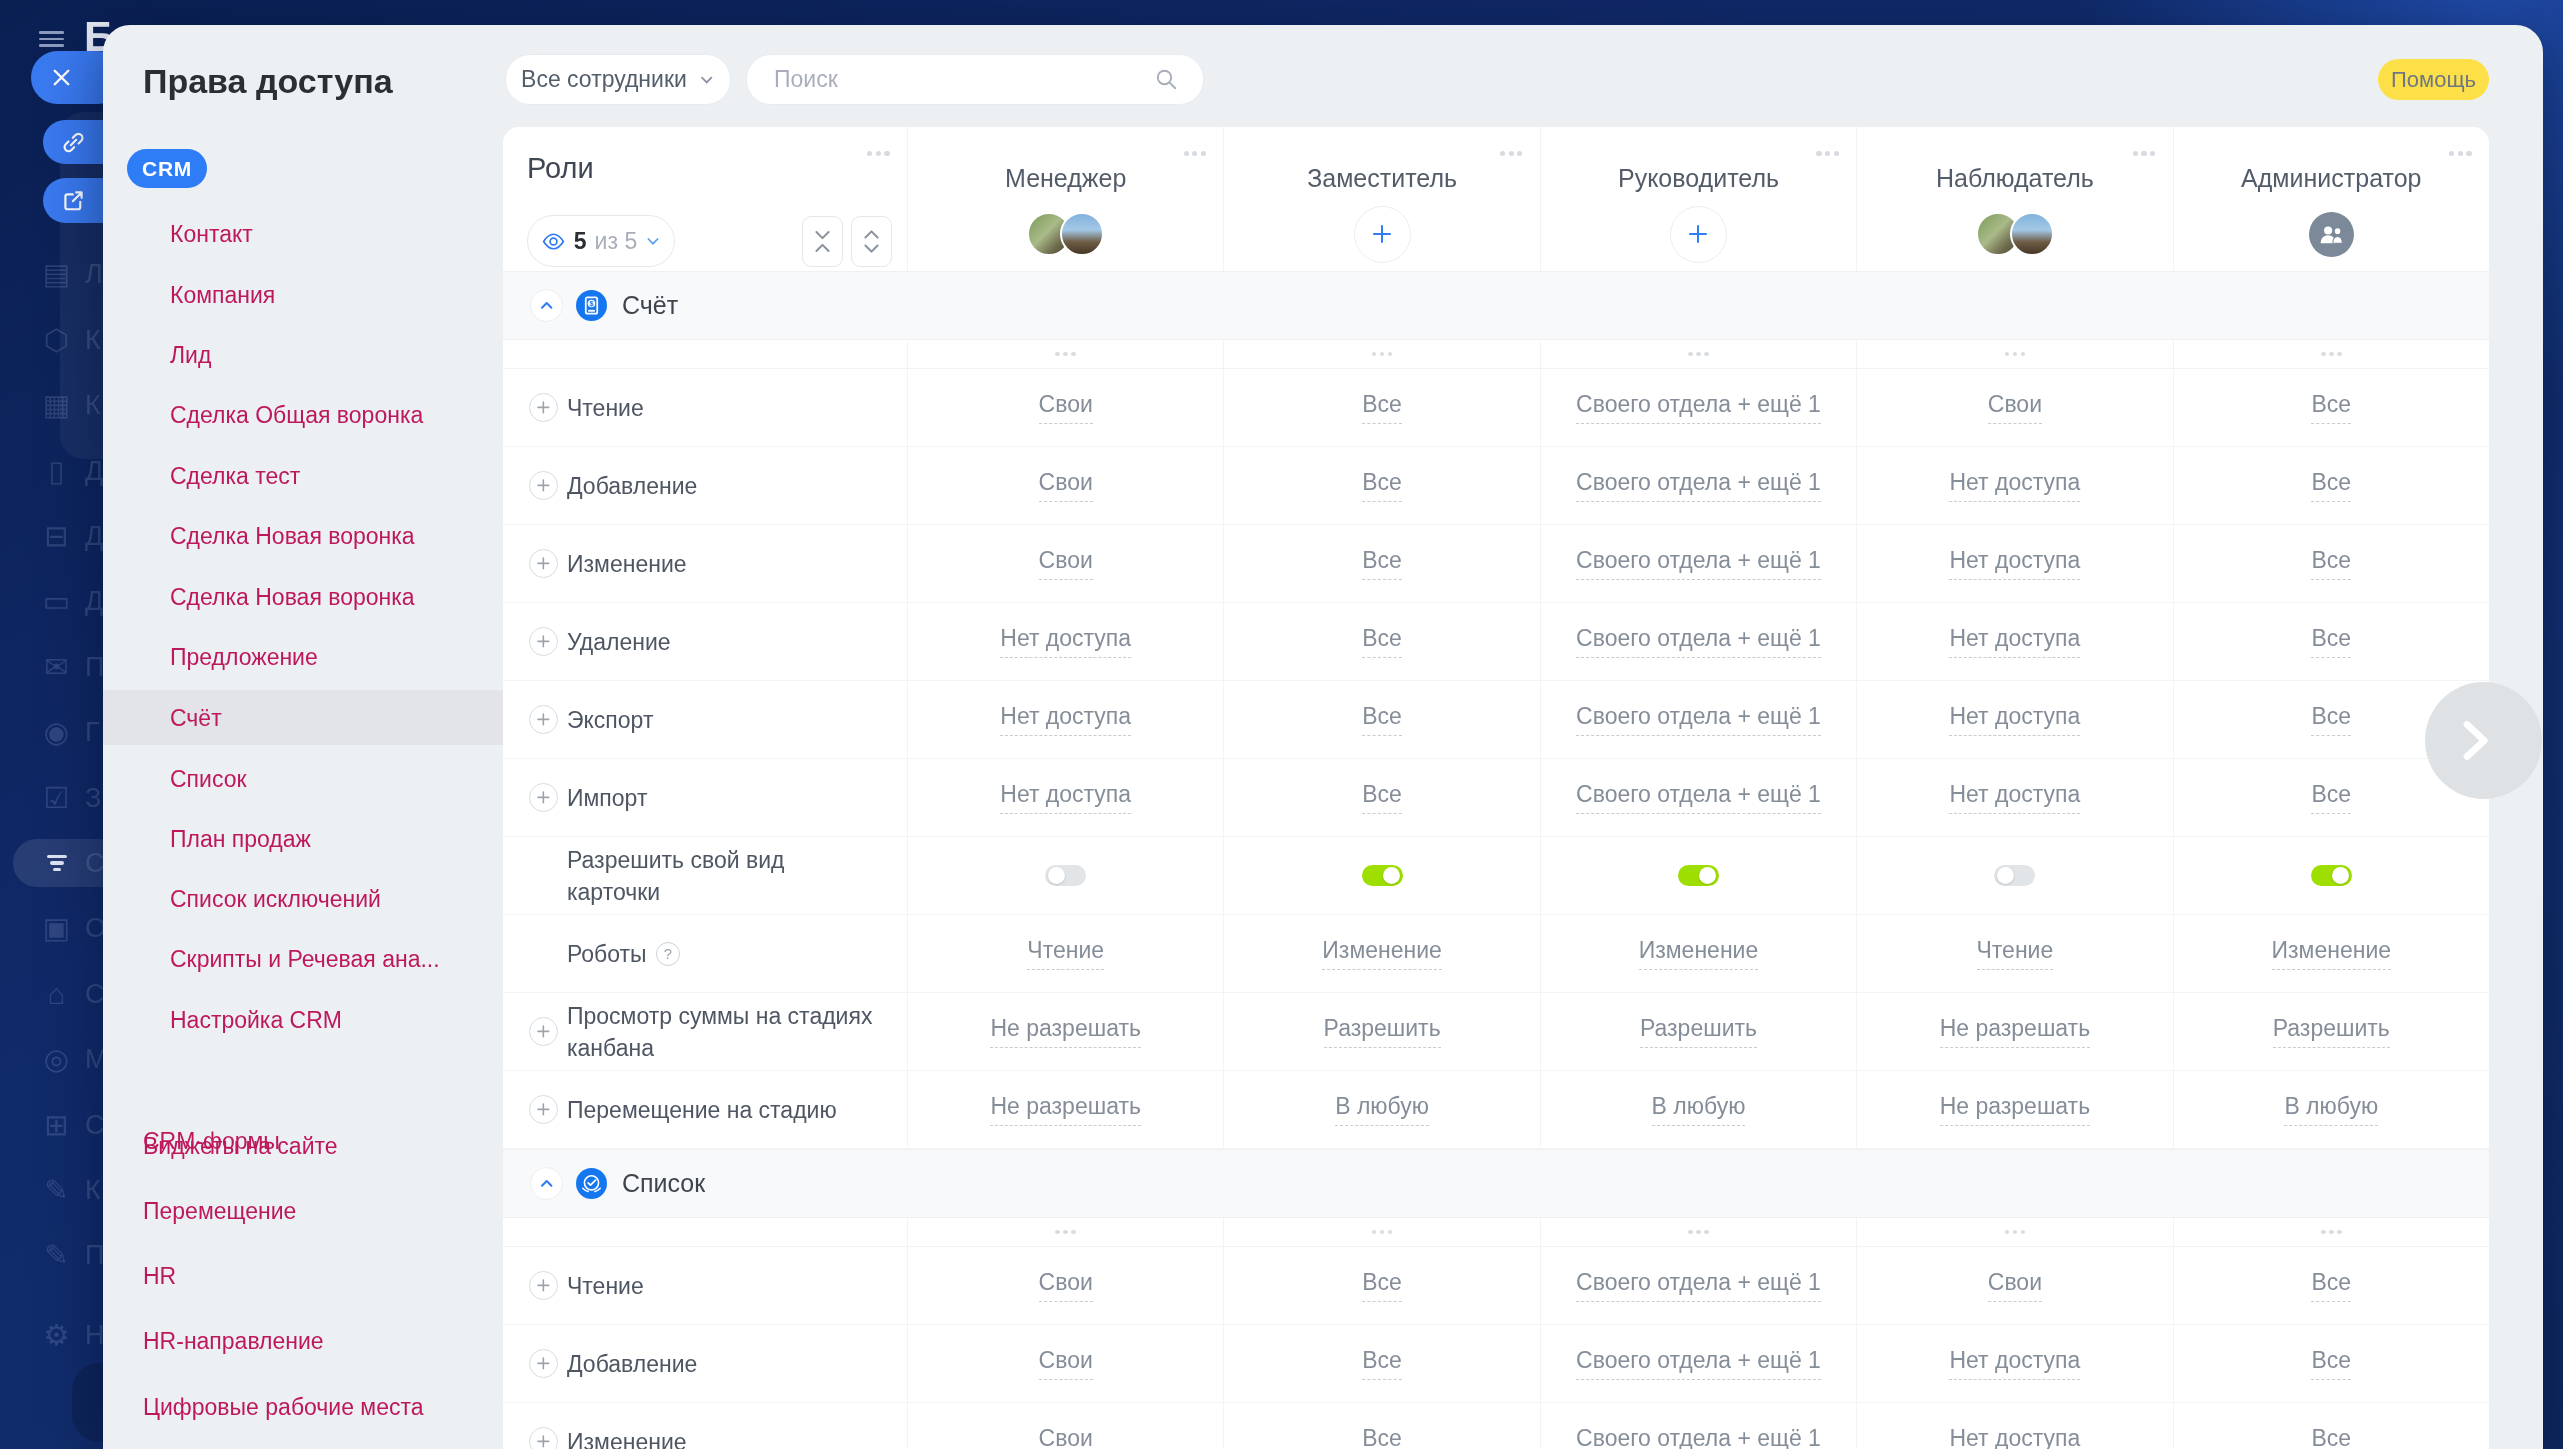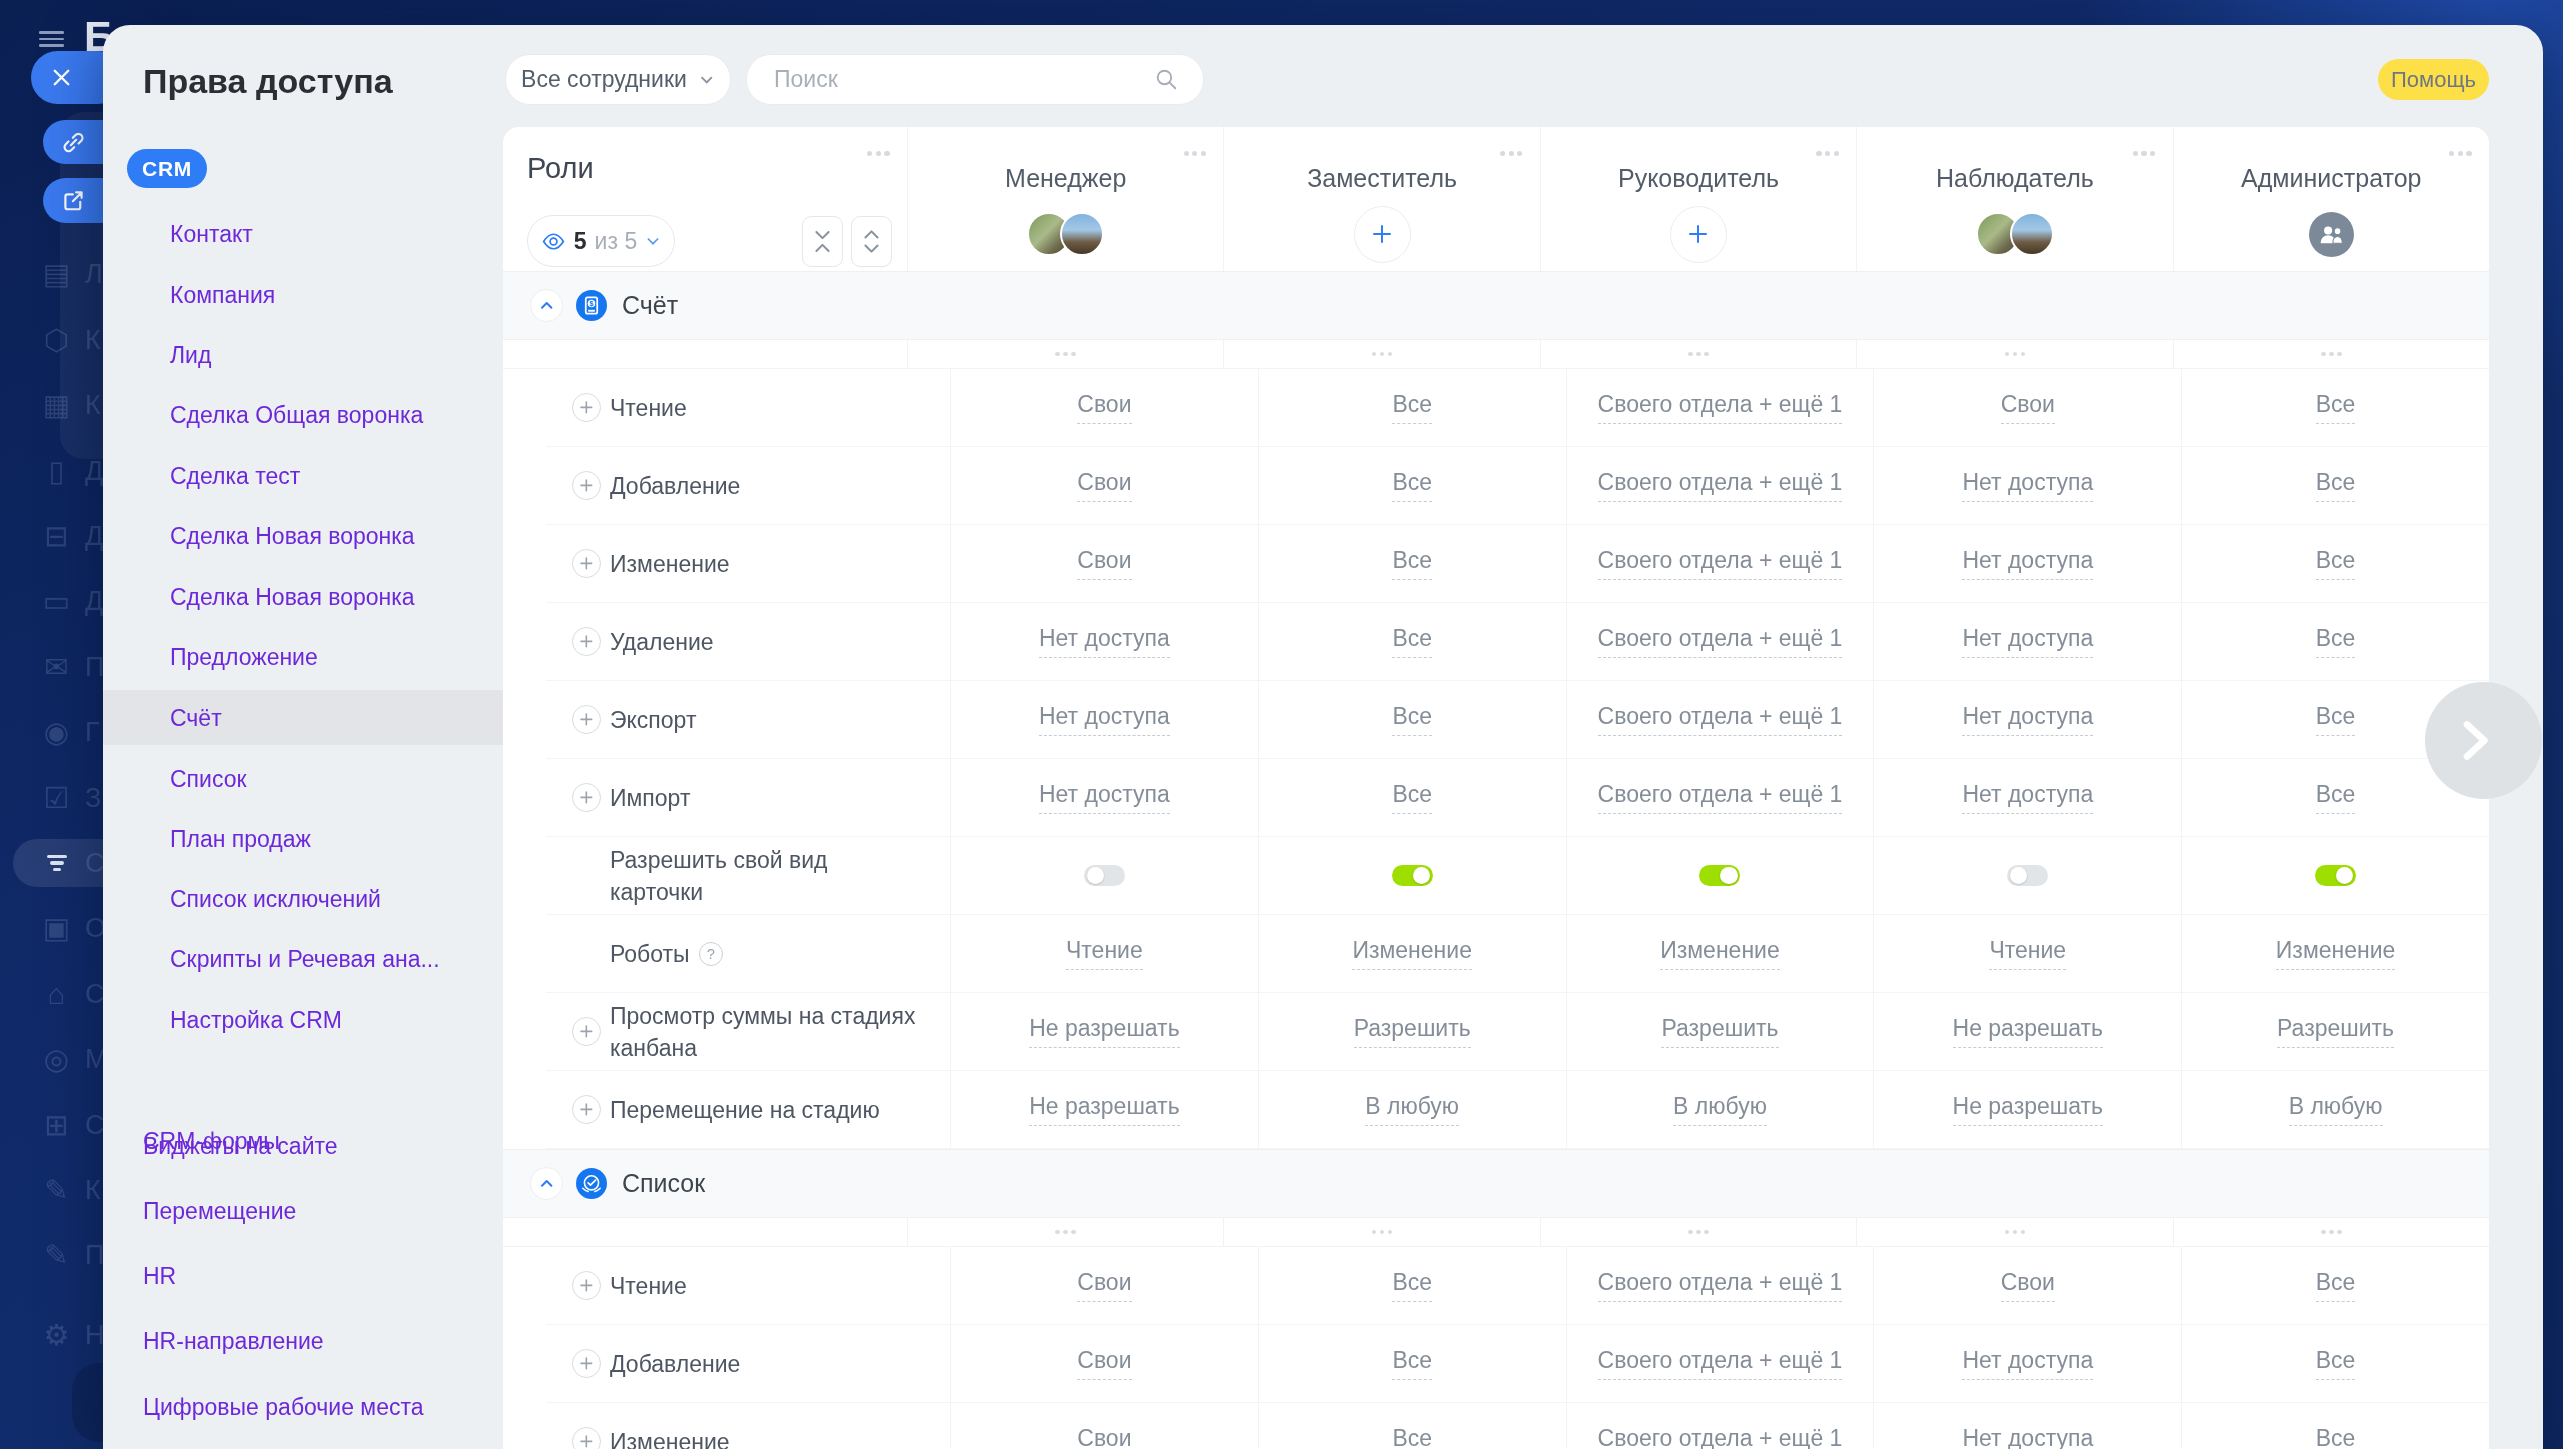--- a/index.html
+++ b/index.html
@@ -33,21 +33,21 @@
     border-radius:25px;box-sizing:border-box;display:flex;align-items:center;justify-content:center;gap:10.7px;
     font-size:23px;color:#535e6b;cursor:pointer;}
   .searchbox{position:absolute;left:643px;top:29px;width:458px;height:51px;background:#fff;border:0.7px solid #e9ecef;
     border-radius:25px;box-sizing:border-box;display:flex;align-items:center;}
   .searchbox .ph{margin-left:27px;font-size:23px;color:#a8afba;flex:1;}
   .searchbox svg{margin-right:23px;}
   .help-btn{position:absolute;left:2275px;top:34px;width:111px;height:41px;border:none;background:#fde047;
     border-radius:21px;font-size:22px;color:#6f7782;font-family:inherit;cursor:pointer;}
   .crm-badge{position:absolute;left:24px;top:124px;width:80px;height:39px;border-radius:19.4px;background:#2e7cf6;
     color:#fff;font-size:21px;font-weight:700;letter-spacing:0.7px;display:flex;align-items:center;justify-content:center;cursor:pointer;}
-  .side-item{position:absolute;height:48px;display:flex;align-items:center;font-size:23px;color:#6d28d9;cursor:pointer;}
+  .side-item{position:absolute;height:48px;display:flex;align-items:center;font-size:23px;color:#be185d;cursor:pointer;}
   .side-item.lvl1{left:67px;} .side-item.lvl0{left:40px;}
   .active-band{position:absolute;left:0;width:400px;height:55px;background:#e2e4e7;}
   
   .card{position:absolute;left:400px;top:102px;width:1986px;height:1328px;background:#fff;border-radius:16px 16px 0 0;overflow:hidden;}
   .grid{display:grid;grid-template-columns:404px repeat(5,1fr);}
   .thead{height:144px;}
   .th-roli{position:relative;}
   .roli-title{position:absolute;left:24px;top:25px;font-size:29px;color:#3f4752;}
   .count-pill{position:absolute;left:24px;top:88px;width:148px;height:52px;border:0.7px solid #e5e8ec;border-radius:27px;
     box-sizing:border-box;display:flex;align-items:center;justify-content:center;gap:8px;font-size:23px;color:#a7aeb8;cursor:pointer;}
@@ -71,21 +71,21 @@
   .band{height:69px;background:#f8f9fa;border-top:0.7px solid #eef0f2;border-bottom:0.7px solid #eef0f2;
     display:flex;align-items:center;box-sizing:border-box;}
   .band .chev-circle{width:33px;height:33px;border-radius:50%;background:#fff;border:0.7px solid #eceef1;
     box-sizing:border-box;margin-left:27px;display:flex;align-items:center;justify-content:center;cursor:pointer;}
   .band .sec-ic{margin-left:13.3px;width:31px;height:31px;}
   .band .sec-name{margin-left:14.7px;font-size:25px;color:#3e454d;}
   .dots-row{height:29px;border-bottom:0.7px solid #f2f3f5;box-sizing:border-box;}
   .dots-row .cell{border-left:0.7px solid #f1f3f5;display:flex;align-items:center;justify-content:center;}
   .dots-row .cell .dots i{width:4.7px;height:4.7px;background:#d9dde0;}
   
-  .prow{height:78px;border-bottom:0.7px solid #f3f4f6;box-sizing:border-box;margin-left:43px;}
+  .prow{height:78px;border-bottom:0.7px solid #f3f4f6;box-sizing:border-box;}
   .label-cell{position:relative;display:flex;align-items:center;}
   .plus-ic{position:absolute;left:26px;width:29px;height:29px;border-radius:50%;border:1.3px solid #d8dce0;
     box-sizing:border-box;display:flex;align-items:center;justify-content:center;cursor:pointer;}
   .row-label{margin-left:64px;max-width:307px;font-size:23px;line-height:32px;color:#4d5662;display:flex;align-items:center;gap:9.3px;flex-wrap:wrap;}
   .help-ic{width:24px;height:24px;border-radius:50%;border:1.3px solid #cbd1d7;box-sizing:border-box;color:#9aa2ac;
     font-size:14.7px;display:inline-flex;align-items:center;justify-content:center;cursor:pointer;flex:none;}
   .val-cell{border-left:0.7px solid #f1f3f5;display:flex;align-items:center;justify-content:center;}
   .val{font-size:23px;color:#848d98;border-bottom:1.3px dashed #c6ccd3;padding-bottom:5.3px;cursor:pointer;}
   .toggle{width:41px;height:21.4px;border-radius:10.7px;position:relative;cursor:pointer;}
   .toggle.on{background:#9ede00;} .toggle.off{background:#e2e5e8;}

